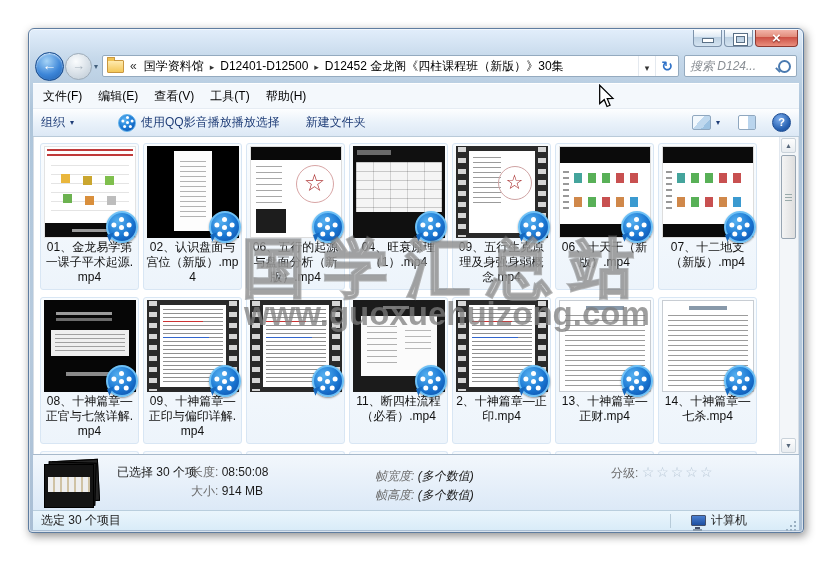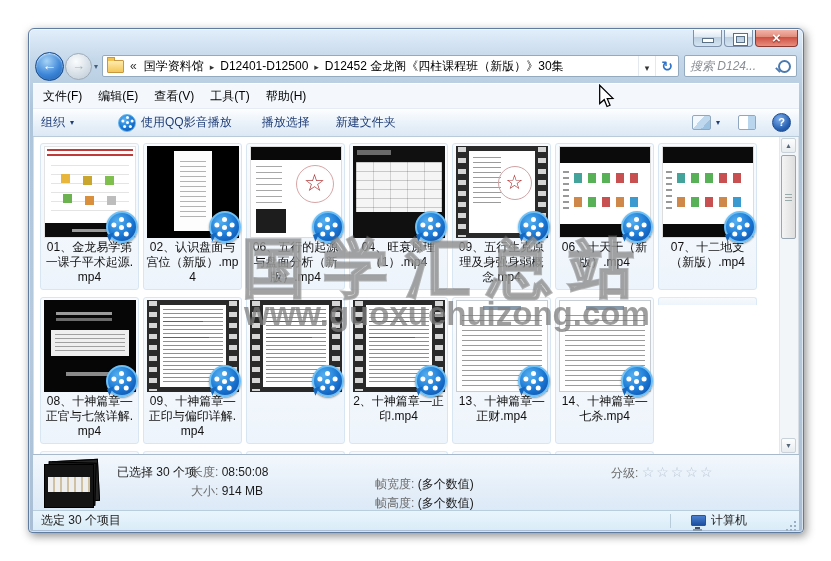--- a/index.html
+++ b/index.html
@@ -63,21 +63,21 @@
   .menubar{height:26px;background:#f4f8fc;border-top:1px solid #fff;border-bottom:1px solid #e6ecf3;
     display:flex;align-items:center;padding-left:10px;}
   .mi{margin-right:16px;color:#000;}
   
   .cmdbar{height:28px;background:linear-gradient(#fdfeff,#eaf2fa 50%,#dce8f5);
     border-bottom:1px solid #b9cad9;display:flex;align-items:center;color:#1f3d77;padding:0 8px;}
   .cbitem{display:flex;align-items:center;}
   .cb-caret{font-size:8px;margin-left:5px;color:#1f3d77;}
   .cb-caret::after{content:"▾";}
   .cb-qq{margin-left:44px;}
-  .cb-play{margin-left:30px;}
+  .cb-play{}
   .cb-new{margin-left:26px;}
   .qqmini{width:16px;height:16px;border-radius:50%;position:relative;margin-right:5px;flex:none;
     background:radial-gradient(circle at 35% 30%,#58b2f2,#1976d2 55%,#0d47a1);border:1px solid #5fb0ea;}
   .qqmini::before{content:"";position:absolute;left:50%;top:50%;width:3px;height:3px;margin:-1.5px;
     border-radius:50%;background:#fff;
     box-shadow:0 -5px 0 #fff,4.6px -1.5px 0 #fff,2.9px 4px 0 #fff,-2.9px 4px 0 #fff,-4.6px -1.5px 0 #fff;}
   .cb-right{margin-left:auto;display:flex;align-items:center;}
   .views-ico{width:17px;height:13px;border:1px solid #8fa7bf;border-radius:2px;
     background:linear-gradient(135deg,#f2f8fd 0 40%,#bfd8ee 40% 70%,#9cc2e2 70%);}
   .pane-ico{width:16px;height:13px;border:1px solid #8fa7bf;border-radius:2px;background:#fff;
@@ -185,21 +185,21 @@
   .stack{position:absolute;left:10px;top:5px;width:60px;height:46px;}
   .stack i{position:absolute;background:#141414;border:1px solid #000;}
   .stack .s1{left:10px;top:0;width:44px;height:40px;transform:rotate(-3deg);background:#262626;}
   .stack .s2{left:5px;top:2px;width:46px;height:41px;transform:rotate(2deg);background:#1a1a1a;}
   .stack .s3{left:1px;top:4px;width:48px;height:42px;}
   .stack .s3::after{content:"";position:absolute;left:3px;right:3px;top:12px;height:15px;
     background:repeating-linear-gradient(to right,#eee 0 5px,#cfc2a4 5px 7px);}
   .dpcol{position:absolute;line-height:19px;}
   .dp-sel{left:84px;top:8px;color:#1a1a1a;}
   .dp-c1{left:158px;top:8px;}
-  .dp-c2{left:342px;top:20px;}
+  .dp-c2{left:342px;top:12px;font-style:italic;}
   .dp-c3{left:578px;top:8px;}
   .dl{color:#6b6b6b;} .dv{color:#1a1a1a;}
   .stars{color:#b9c8d6;font-size:14px;letter-spacing:2px;}
   
   .statusbar{height:20px;background:linear-gradient(#eaf5fc,#d9ecf8);border-top:1px solid #b9cedd;
     display:flex;align-items:center;color:#222;position:relative;gap:12px;}
   .sb-left{padding-left:8px;flex:1;}
   .sb-sep{width:1px;height:14px;background:#b7cbd9;margin-right:8px;}
   .sb-right{display:flex;align-items:center;width:108px;}
   .pcicon{width:13px;height:9px;border:1px solid #44506a;border-radius:1px;margin-right:5px;position:relative;
@@ -391,20 +391,32 @@
                 <i class="fr"></i>
                 <i class="fc"></i>
                 <i class="dl"></i>
                 <i class="lr"></i>
                 <i class="lb"></i>
               </div>
               <div class="qq"></div>
             </div>
           </div>
           <div class="tile">
+            <div class="thumb v-wide-dark">
+              <div class="art">
+                <i class="t"></i>
+                <i class="c"></i>
+                <i class="cl"></i>
+                <i class="cr"></i>
+              </div>
+              <div class="qq"></div>
+            </div>
+            <div class="fname">11、断四柱流程（必看）.mp4</div>
+          </div>
+          <div class="tile">
             <div class="thumb v-filmstrip-doc">
               <div class="art">
                 <i class="fl"></i>
                 <i class="fr"></i>
                 <i class="fc"></i>
                 <i class="dl"></i>
                 <i class="lr"></i>
                 <i class="lb"></i>
               </div>
               <div class="qq"></div>

